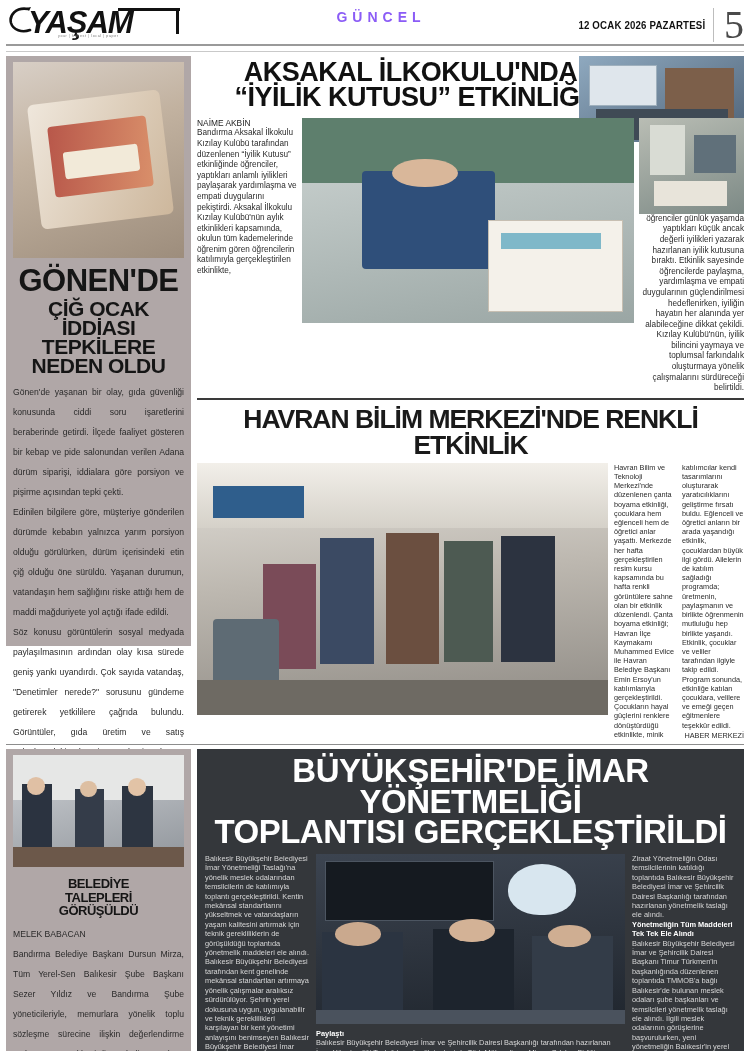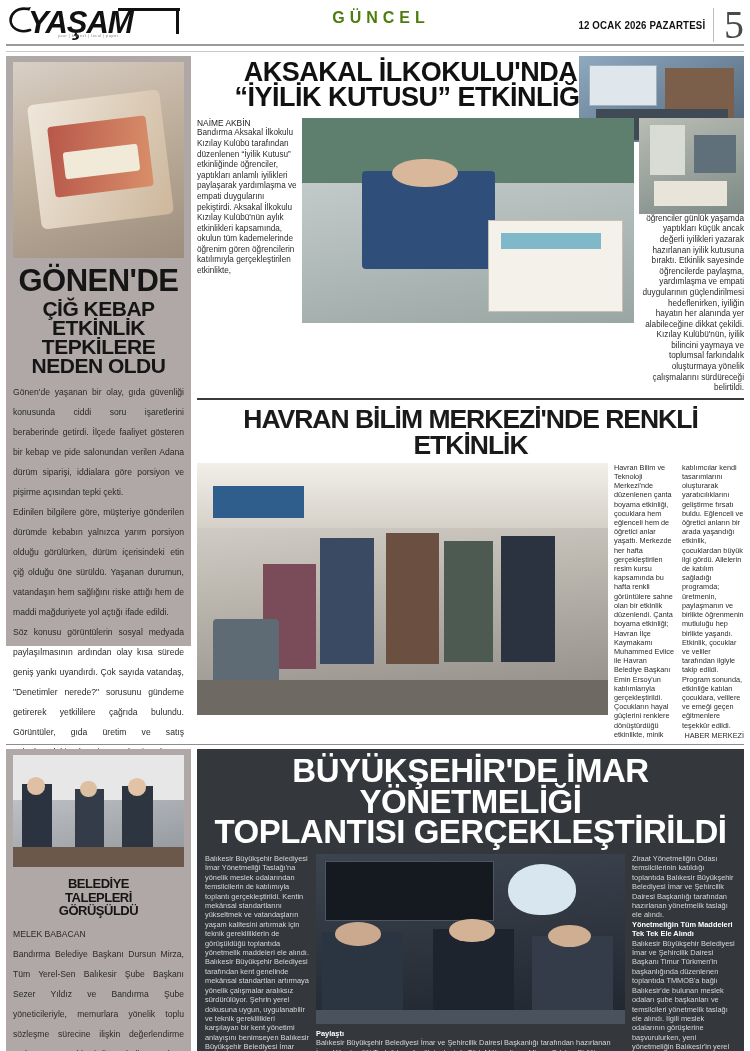--- a/index.html
+++ b/index.html
@@ -15,22 +15,22 @@
   .logo{width:175px;height:40px;position:relative;flex:0 0 auto;}
   .logo-text{
     font-family:"Liberation Sans", sans-serif;font-weight:bold;font-style:italic;
     font-size:31px;letter-spacing:-1px;color:#111;position:absolute;left:22px;top:3px;
   }
   .logo-swoosh{position:absolute;left:2px;top:4px;width:30px;height:30px;}
   .logo-bar{position:absolute;left:112px;top:6px;width:62px;height:3px;background:#111;}
   .logo-bar2{position:absolute;left:170px;top:6px;width:3px;height:26px;background:#111;}
   .logo-sub{position:absolute;left:52px;top:32px;font-size:3.6px;letter-spacing:.6px;color:#777;}
   .section-title{
-    position:absolute;left:12px;right:0;text-align:center;font-weight:bold;font-size:16px;
-    letter-spacing:5px;color:#4d7c0f;top:9px;
+    position:absolute;left:12px;right:0;text-align:center;font-weight:bold;font-size:14px;
+    letter-spacing:5px;color:#8b5cf6;top:9px;
   }
   .masthead-right{margin-left:auto;display:flex;align-items:center;z-index:2;}
   .date{font-size:11px;font-weight:bold;letter-spacing:.2px;color:#111;padding-right:9px;
         transform:scaleX(.88);transform-origin:right center;}
   .vdiv{width:1px;height:34px;background:#bdbdbd;}
   .pagenum{font-size:40px;color:#4a4a4a;line-height:34px;padding-left:10px;font-weight:400;
            font-family:"Liberation Serif", serif;}
   .rule-double{height:5px;border-top:2px solid #9a9a9a;border-bottom:1px solid #c9c9c9;margin:2px 0 4px;}
 
   
@@ -110,21 +110,21 @@
 
     <div class="col-left">
       <div class="panel-gray" style="height:590px;">
         <div class="imgph" style="height:196px;">
           <div style="inset:0;background:linear-gradient(160deg,#d8cfc6 0%,#c2b2a0 40%,#9d8d7c 100%);"></div>
           <div style="left:12%;top:18%;width:78%;height:64%;background:linear-gradient(120deg,#efe7dc,#cdb79c);border-radius:6px;transform:rotate(-7deg);"></div>
           <div style="left:22%;top:30%;width:58%;height:36%;background:linear-gradient(100deg,#b8574a,#d98f6a);border-radius:4px;transform:rotate(-7deg);"></div>
           <div style="left:30%;top:44%;width:44%;height:14%;background:#f2ead9;border-radius:3px;transform:rotate(-7deg);"></div>
         </div>
         <div class="h-black h1-big" style="margin-top:9px;">GÖNEN'DE</div>
-        <div class="h-black h1-med" style="margin-top:3px;">ÇİĞ KEBAP ETKİNLİK</div>
+        <div class="h-black h1-med" style="margin-top:3px;">ÇİĞ OCAK İDDİASI</div>
         <div class="h-black h1-med">TEPKİLERE NEDEN OLDU</div>
         <div class="body-txt" style="margin-top:6px;">
           <p>Gönen'de yaşanan bir olay, gıda güvenliği konusunda ciddi soru işaretlerini beraberinde getirdi. İlçede faaliyet gösteren bir kebap ve pide salonundan verilen Adana dürüm siparişi, iddialara göre porsiyon ve pişirme açısından tepki çekti.</p>
           <p>Edinilen bilgilere göre, müşteriye gönderilen dürümde kebabın yalnızca yarım porsiyon olduğu görülürken, dürüm içerisindeki etin çiğ olduğu öne sürüldü. Yaşanan durumun, vatandaşın hem sağlığını riske attığı hem de maddi mağduriyete yol açtığı ifade edildi.</p>
           <p>Söz konusu görüntülerin sosyal medyada paylaşılmasının ardından olay kısa sürede geniş yankı uyandırdı. Çok sayıda vatandaş, "Denetimler nerede?" sorusunu gündeme getirerek yetkililere çağrıda bulundu. Görüntüler, gıda üretim ve satış noktalarındaki denetim mekanizmalarının yeterliliğini bir kez daha tartışmaya açtı. Halk sağlığını tehlikeye attığı iddia edilen uygulamayla ilgili olarak yetkililerden acil denetim talep edilirken, benzer olayların yaşanmaması adına kontrollerin artırılması gerektiği vurgulandı.</p>
         </div>
         <div class="sig">HABER MERKEZİ</div>
       </div>
     </div>
 

